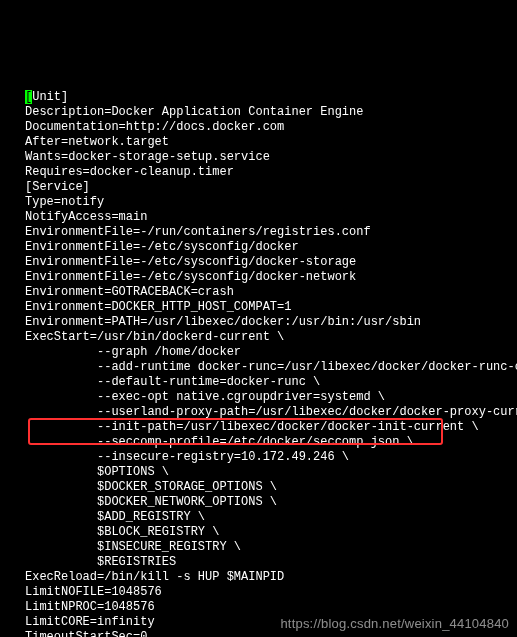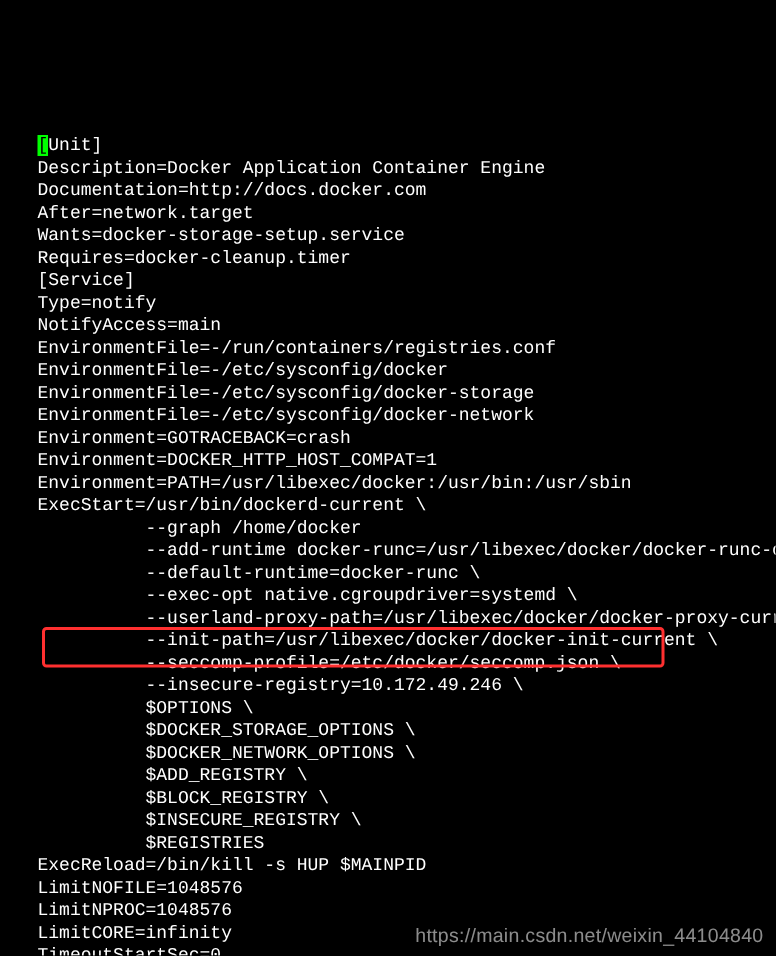--- a/index.html
+++ b/index.html
@@ -49,16 +49,16 @@
 </head>
 <body>
 
 
 
 <div class="terminal">
   <div id="lines-container"><div class="line"><span class="cursor-block">[</span><span>Unit]</span></div><div class="line">Description=Docker Application Container Engine</div><div class="line">Documentation=http://docs.docker.com</div><div class="line">After=network.target</div><div class="line">Wants=docker-storage-setup.service</div><div class="line">Requires=docker-cleanup.timer</div><div class="line"></div><div class="line">[Service]</div><div class="line">Type=notify</div><div class="line">NotifyAccess=main</div><div class="line">EnvironmentFile=-/run/containers/registries.conf</div><div class="line">EnvironmentFile=-/etc/sysconfig/docker</div><div class="line">EnvironmentFile=-/etc/sysconfig/docker-storage</div><div class="line">EnvironmentFile=-/etc/sysconfig/docker-network</div><div class="line">Environment=GOTRACEBACK=crash</div><div class="line">Environment=DOCKER_HTTP_HOST_COMPAT=1</div><div class="line">Environment=PATH=/usr/libexec/docker:/usr/bin:/usr/sbin</div><div class="line">ExecStart=/usr/bin/dockerd-current \</div><div class="line">          --graph /home/docker</div><div class="line">          --add-runtime docker-runc=/usr/libexec/docker/docker-runc-current \</div><div class="line">          --default-runtime=docker-runc \</div><div class="line">          --exec-opt native.cgroupdriver=systemd \</div><div class="line">          --userland-proxy-path=/usr/libexec/docker/docker-proxy-current \</div><div class="line">          --init-path=/usr/libexec/docker/docker-init-current \</div><div class="line">          --seccomp-profile=/etc/docker/seccomp.json \</div><div class="line">          --insecure-registry=10.172.49.246 \</div><div class="line">          $OPTIONS \</div><div class="line">          $DOCKER_STORAGE_OPTIONS \</div><div class="line">          $DOCKER_NETWORK_OPTIONS \</div><div class="line">          $ADD_REGISTRY \</div><div class="line">          $BLOCK_REGISTRY \</div><div class="line">          $INSECURE_REGISTRY \</div><div class="line">          $REGISTRIES</div><div class="line">ExecReload=/bin/kill -s HUP $MAINPID</div><div class="line">LimitNOFILE=1048576</div><div class="line">LimitNPROC=1048576</div><div class="line">LimitCORE=infinity</div><div class="line">TimeoutStartSec=0</div><div class="line"></div></div>
   <div class="highlight-box"></div>
 </div>
 
-<div class="watermark">https://main.csdn.net/weixin_44104840</div>
+<div class="watermark">https://blog.csdn.net/weixin_44104840</div>
 
 
 
 
 </body></html>

